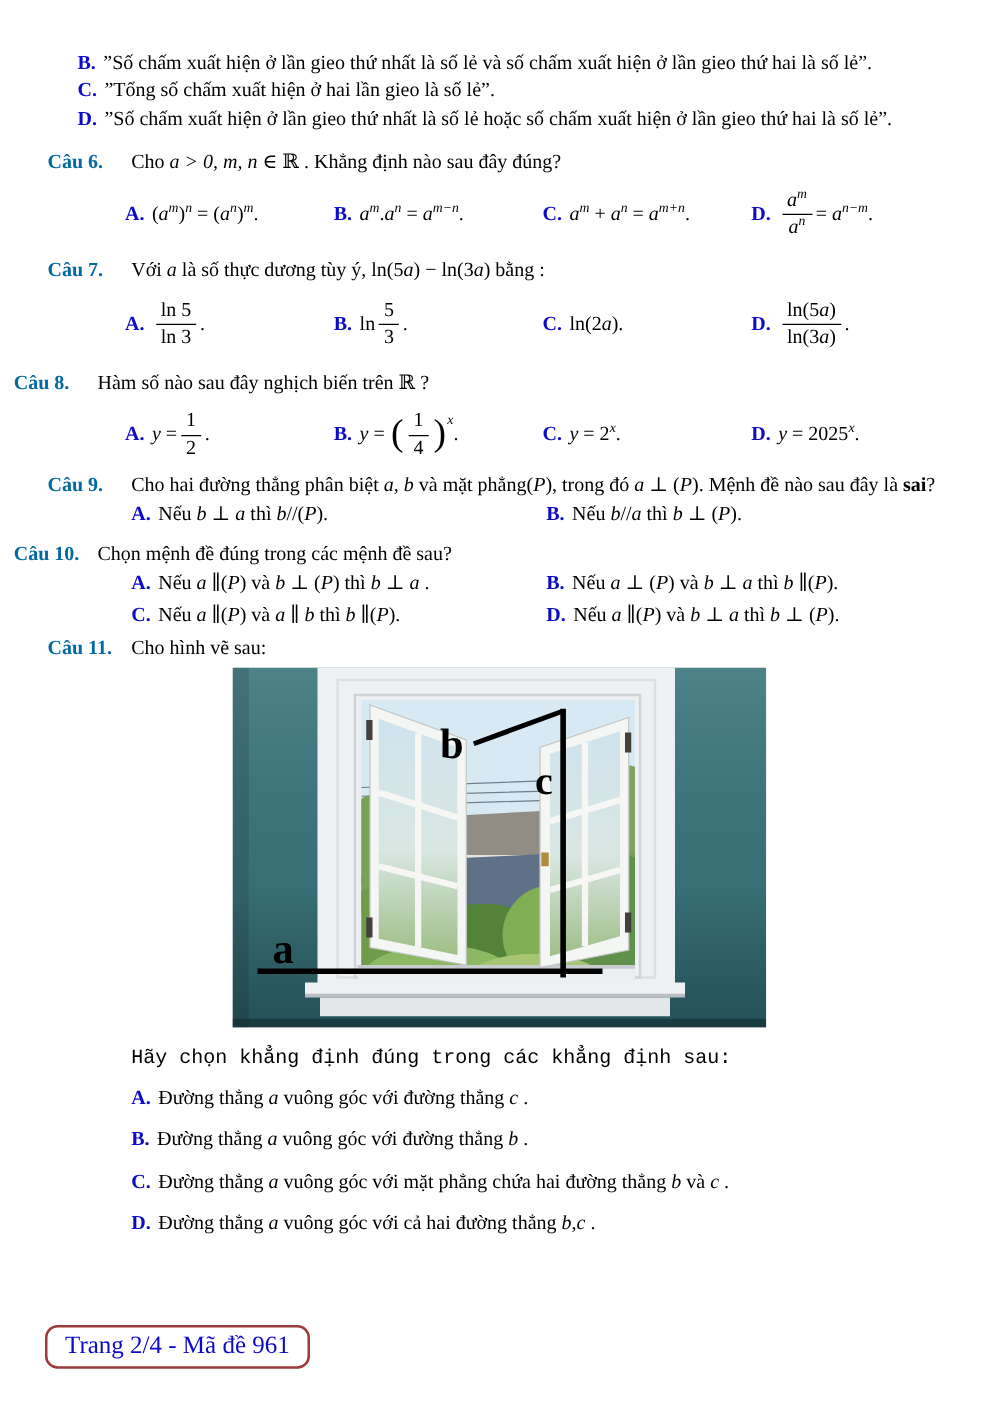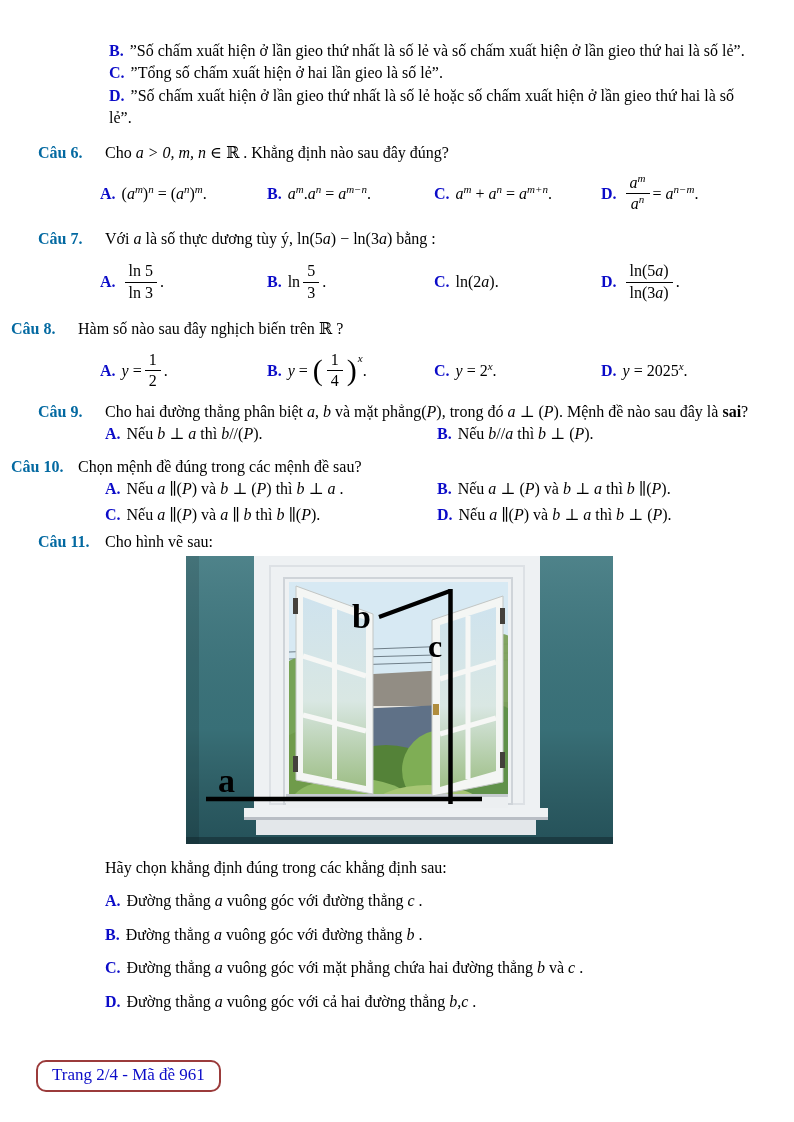--- a/index.html
+++ b/index.html
@@ -10,39 +10,39 @@
     font-family:"Liberation Serif","DejaVu Serif","DejaVu Sans",serif;
     font-size:16px;color:#000;overflow:hidden;
   }
   .it{font-style:italic;}
   .bd{font-weight:bold;}
   sup{font-size:11px;line-height:0;}
   sup.hx{position:relative;top:-7px;}
   .bp{font-size:30px;font-weight:400;line-height:0;vertical-align:-4px;padding:0 1px;}
   .lbl{font-weight:bold;color:#0b0bc8;margin-right:6px;white-space:pre;}
   .qnum{font-weight:bold;color:#0369a1;width:67px;flex:none;}
-  .block{margin-left:109px;margin-right:36px;line-height:1.4;}
+  .block{margin-left:62px;margin-right:36px;line-height:1.4;}
   .opt-line{line-height:1.4;}
   .qrow{display:flex;margin-left:38px;margin-right:36px;line-height:1.4;}
   .stem{flex:1;}
   .optrow4{display:flex;margin-left:100px;margin-right:20px;align-items:center;}
   .optrow4 .cell{width:167px;display:flex;align-items:center;}
   .optrow2{display:flex;margin-left:105px;line-height:1.4;}
   .optrow2 .ocol{width:332px;}
   .mrow{display:inline-flex;align-items:center;}
   .frac{display:inline-block;text-align:center;vertical-align:middle;margin:0 3px;}
   .fr-n{display:block;padding:0 4px 1px;border-bottom:1px solid #000;line-height:1.15;}
   .fr-d{display:block;padding:1px 4px 0;line-height:1.15;}
   .figure{margin:3px 0 0 186px;width:427px;height:288px;line-height:0;}
-  .prompt{margin:13px 0 11px 105px;line-height:1.4;}
+  .prompt{margin:13px 0 11px 105px;line-height:1.4;font-family:Liberation Mono, monospace;}
   .fopt{margin:0 0 11px 105px;line-height:1.4;}
   .footer-box{
     position:absolute;left:36px;top:1060px;
     border:2px solid #9b3b3b;border-radius:10px;
-    padding:3px 14px 5px;color:#0b0bc8;font-size:17px;
+    padding:3px 14px 5px;color:#0b0bc8;font-size:20px;
   }
   .mt12{margin-top:12px;} .mt8{margin-top:8px;margin-left:11px;} .mt6{margin-top:6px;}
   .mt4{margin-top:4px;} .mt2{margin-top:2px;}
   .h56{height:56px;} .h52{height:52px;}
   .top40{padding-top:40px;}
 </style>
 </head>
 <body>
 
 <div class="page">

